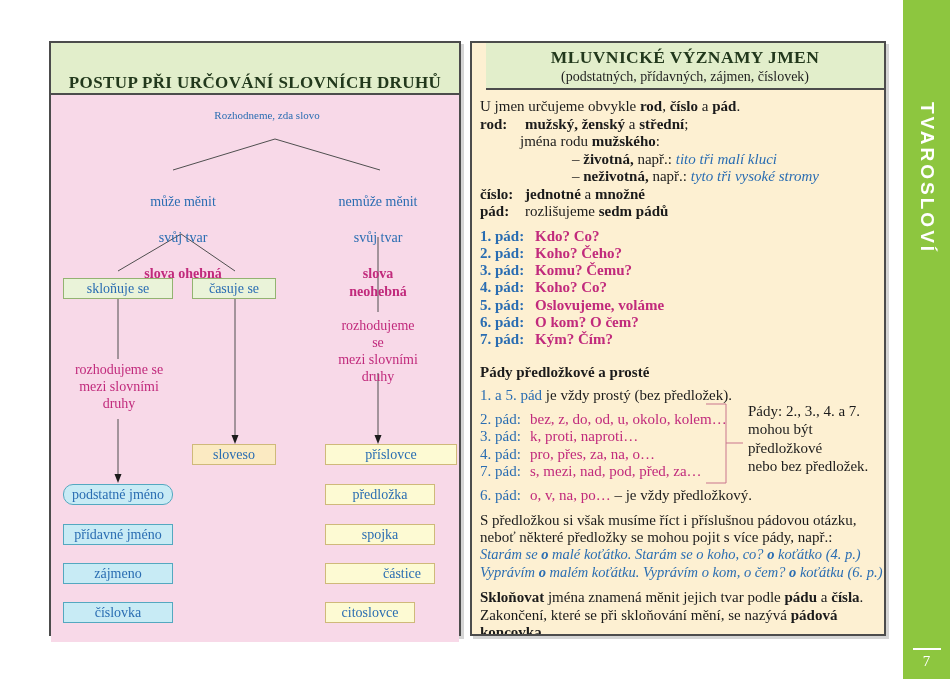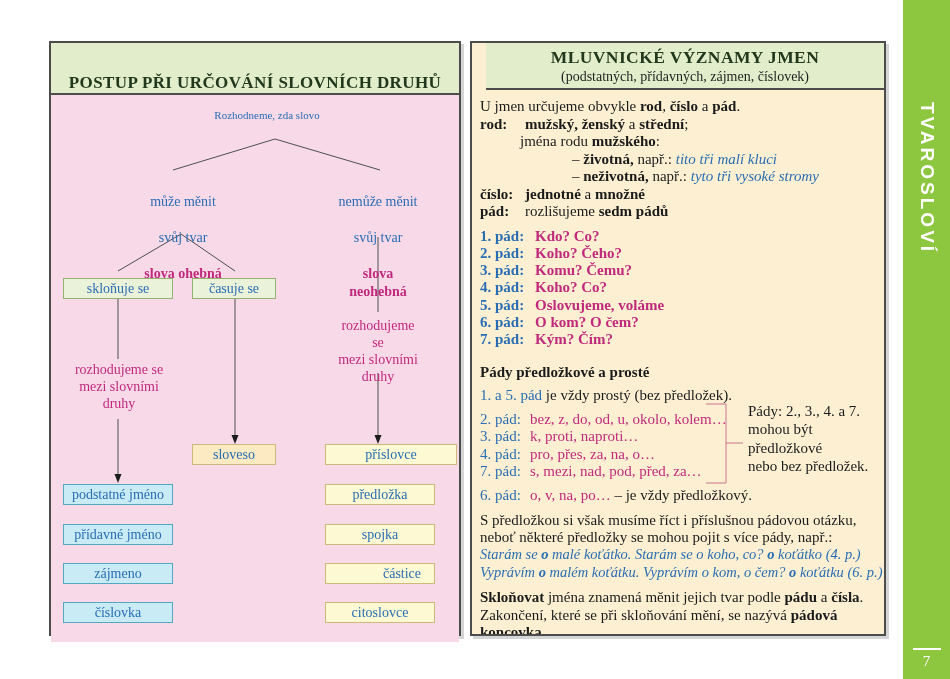--- a/index.html
+++ b/index.html
@@ -141,31 +141,31 @@
     <div class="fc-abs fc-decide" style="left:68px;top:266px">rozhodujeme se
 mezi slovními
 druhy</div>
     <div class="fc-abs fc-decide" style="left:327px;top:222px">rozhodujeme se
 mezi slovními
 druhy</div>
 
     <div class="fc-box obox" style="left:141px;top:349px;width:84px">sloveso</div>
 
     <div id="col-declinable">
-        <div class="fc-box bbox" style="left: 12px; width: 110px; top: 389px;">podstatné jméno</div>
+        <div class="fc-box bbox" style="left: 12px; width: 110px; top: 389px; border-radius: 10px;">podstatné jméno</div>
         <div class="fc-box bbox" style="left: 12px; width: 110px; top: 429px;">přídavné jméno</div>
         <div class="fc-box bbox" style="left: 12px; width: 110px; top: 468px;">zájmeno</div>
         <div class="fc-box bbox" style="left: 12px; width: 110px; top: 507px;">číslovka</div>
       </div>
     <div id="col-indeclinable">
         <div class="fc-box ybox" style="left: 274px; width: 132px; top: 349px;">příslovce</div>
         <div class="fc-box ybox" style="left: 274px; width: 110px; top: 389px;">předložka</div>
         <div class="fc-box ybox" style="left: 274px; width: 110px; top: 429px;">spojka</div>
         <div class="fc-box ybox" style="left: 274px; width: 110px; top: 468px; padding-left: 44px;">částice</div>
-        <div class="fc-box ybox" style="left: 274px; width: 110px; top: 507px;">citoslovce</div>
+        <div class="fc-box ybox" style="left: 274px; width: 90px; top: 507px;">citoslovce</div>
       </div>
   </div>
 </div>
 
 <div class="panel panel-right">
   <div class="panel-header">
     <div class="panel-title" style="font-size:17.5px">MLUVNICKÉ VÝZNAMY JMEN</div>
     <div class="panel-subtitle">(podstatných, přídavných, zájmen, číslovek)</div>
   </div>
   <div class="rp-body" id="rp-body">

